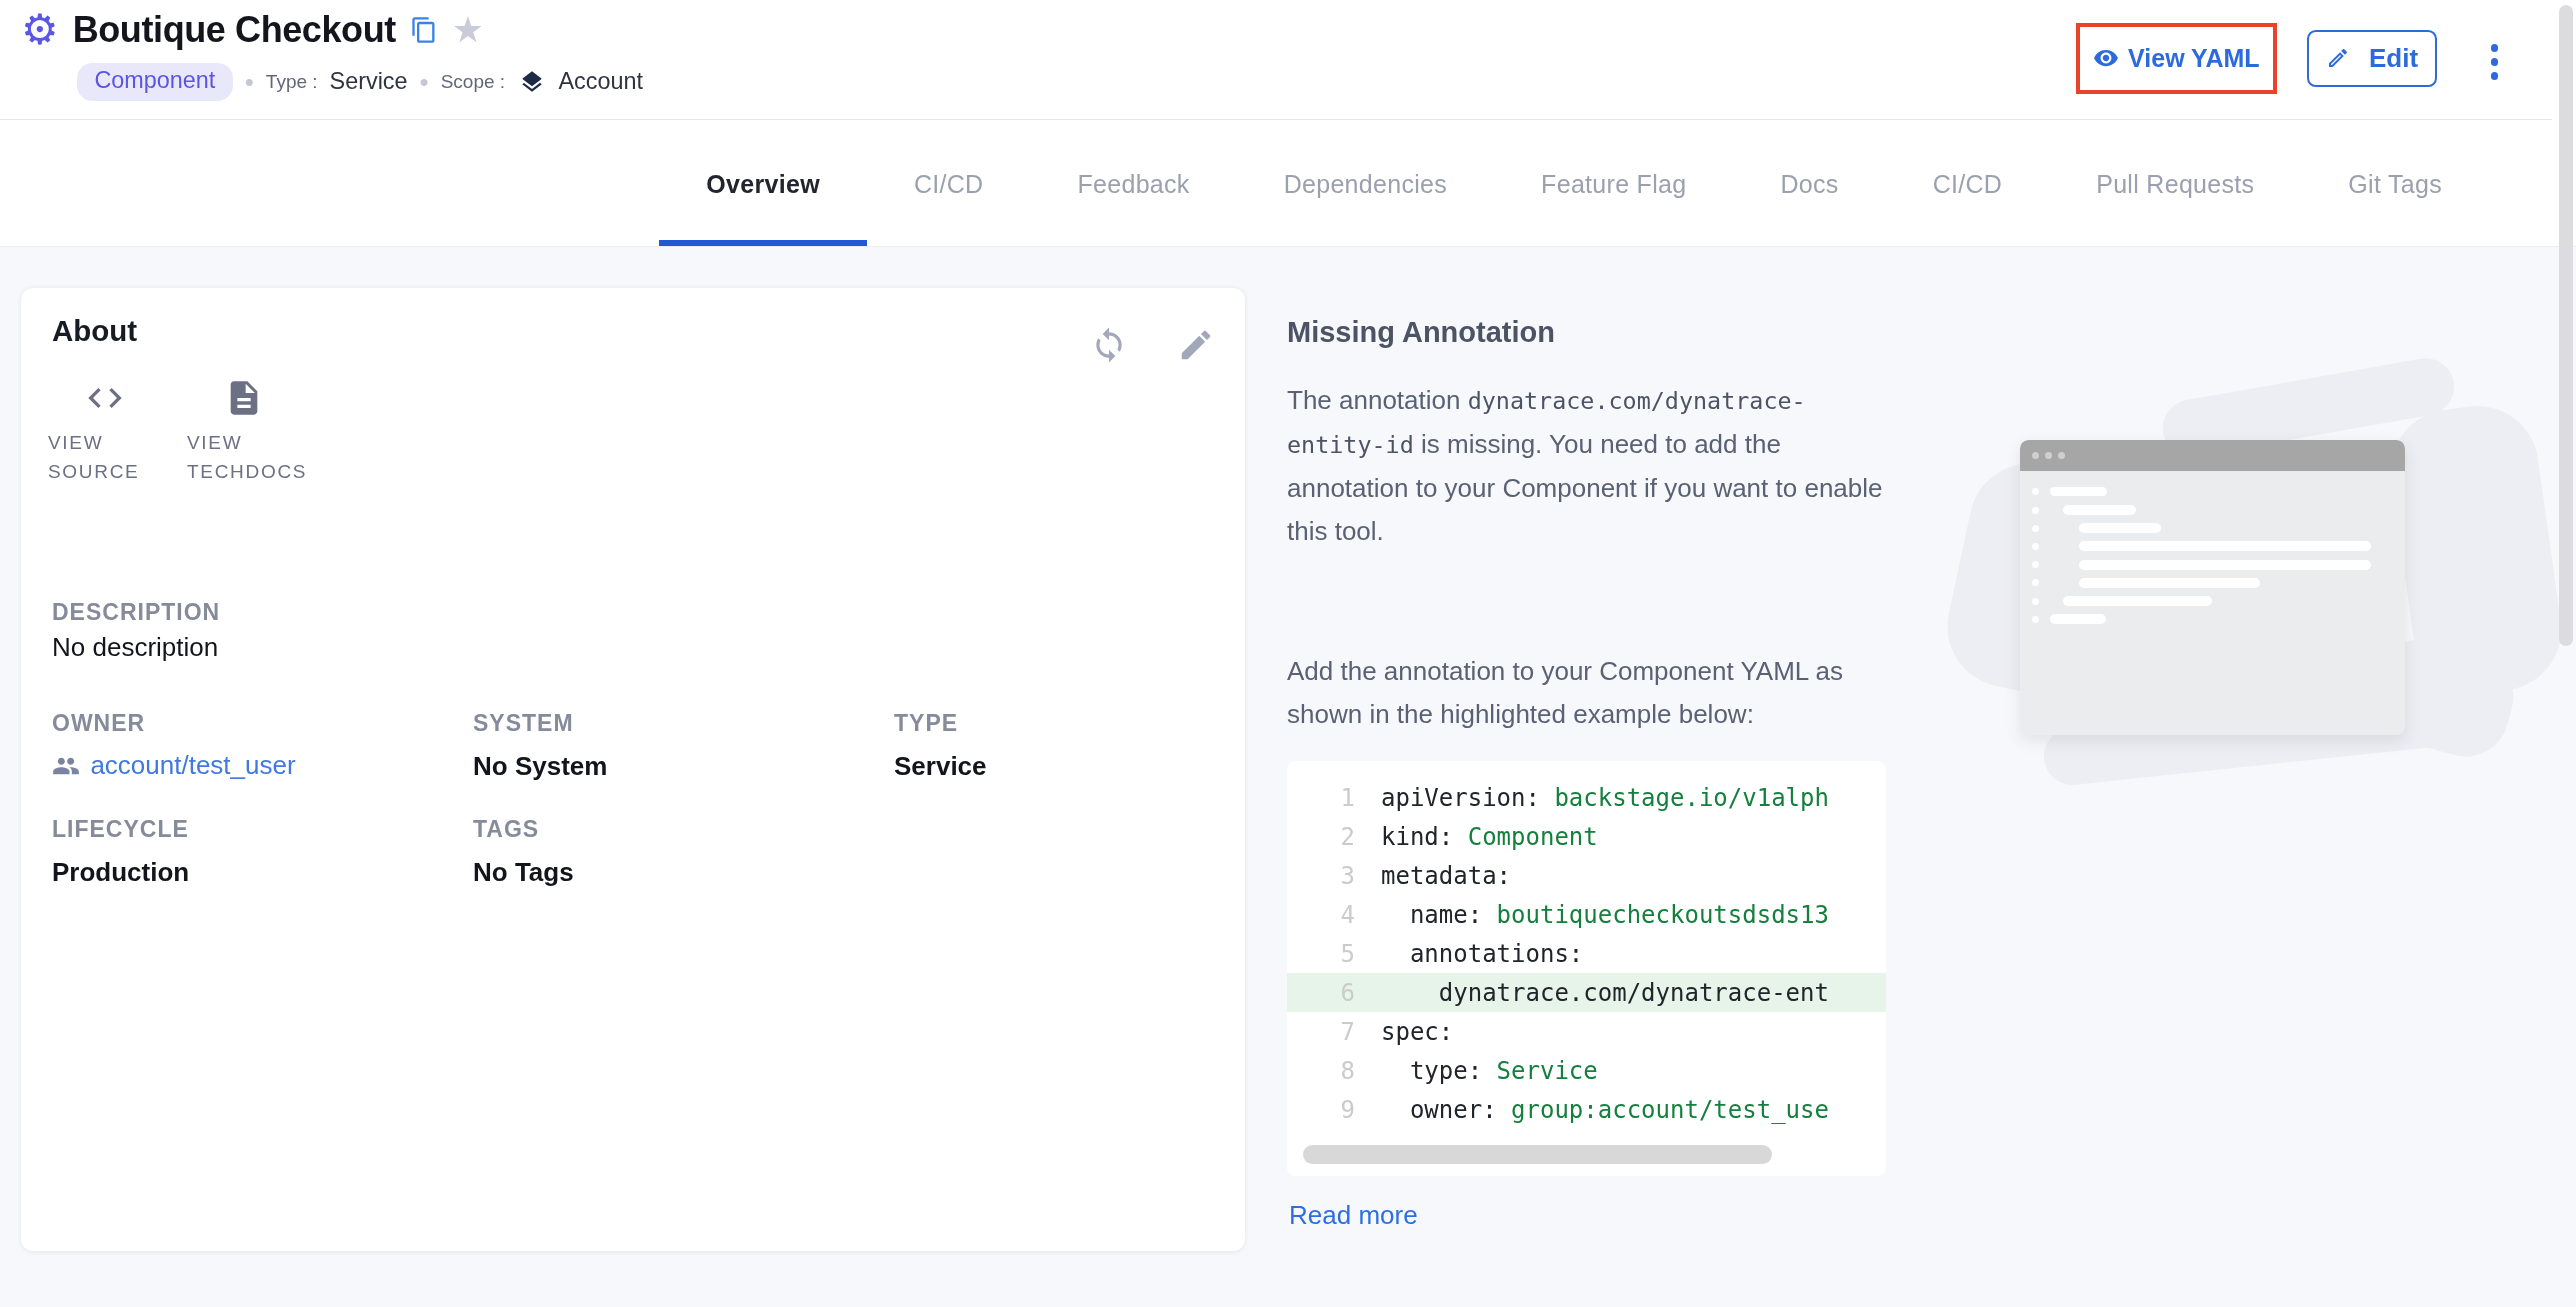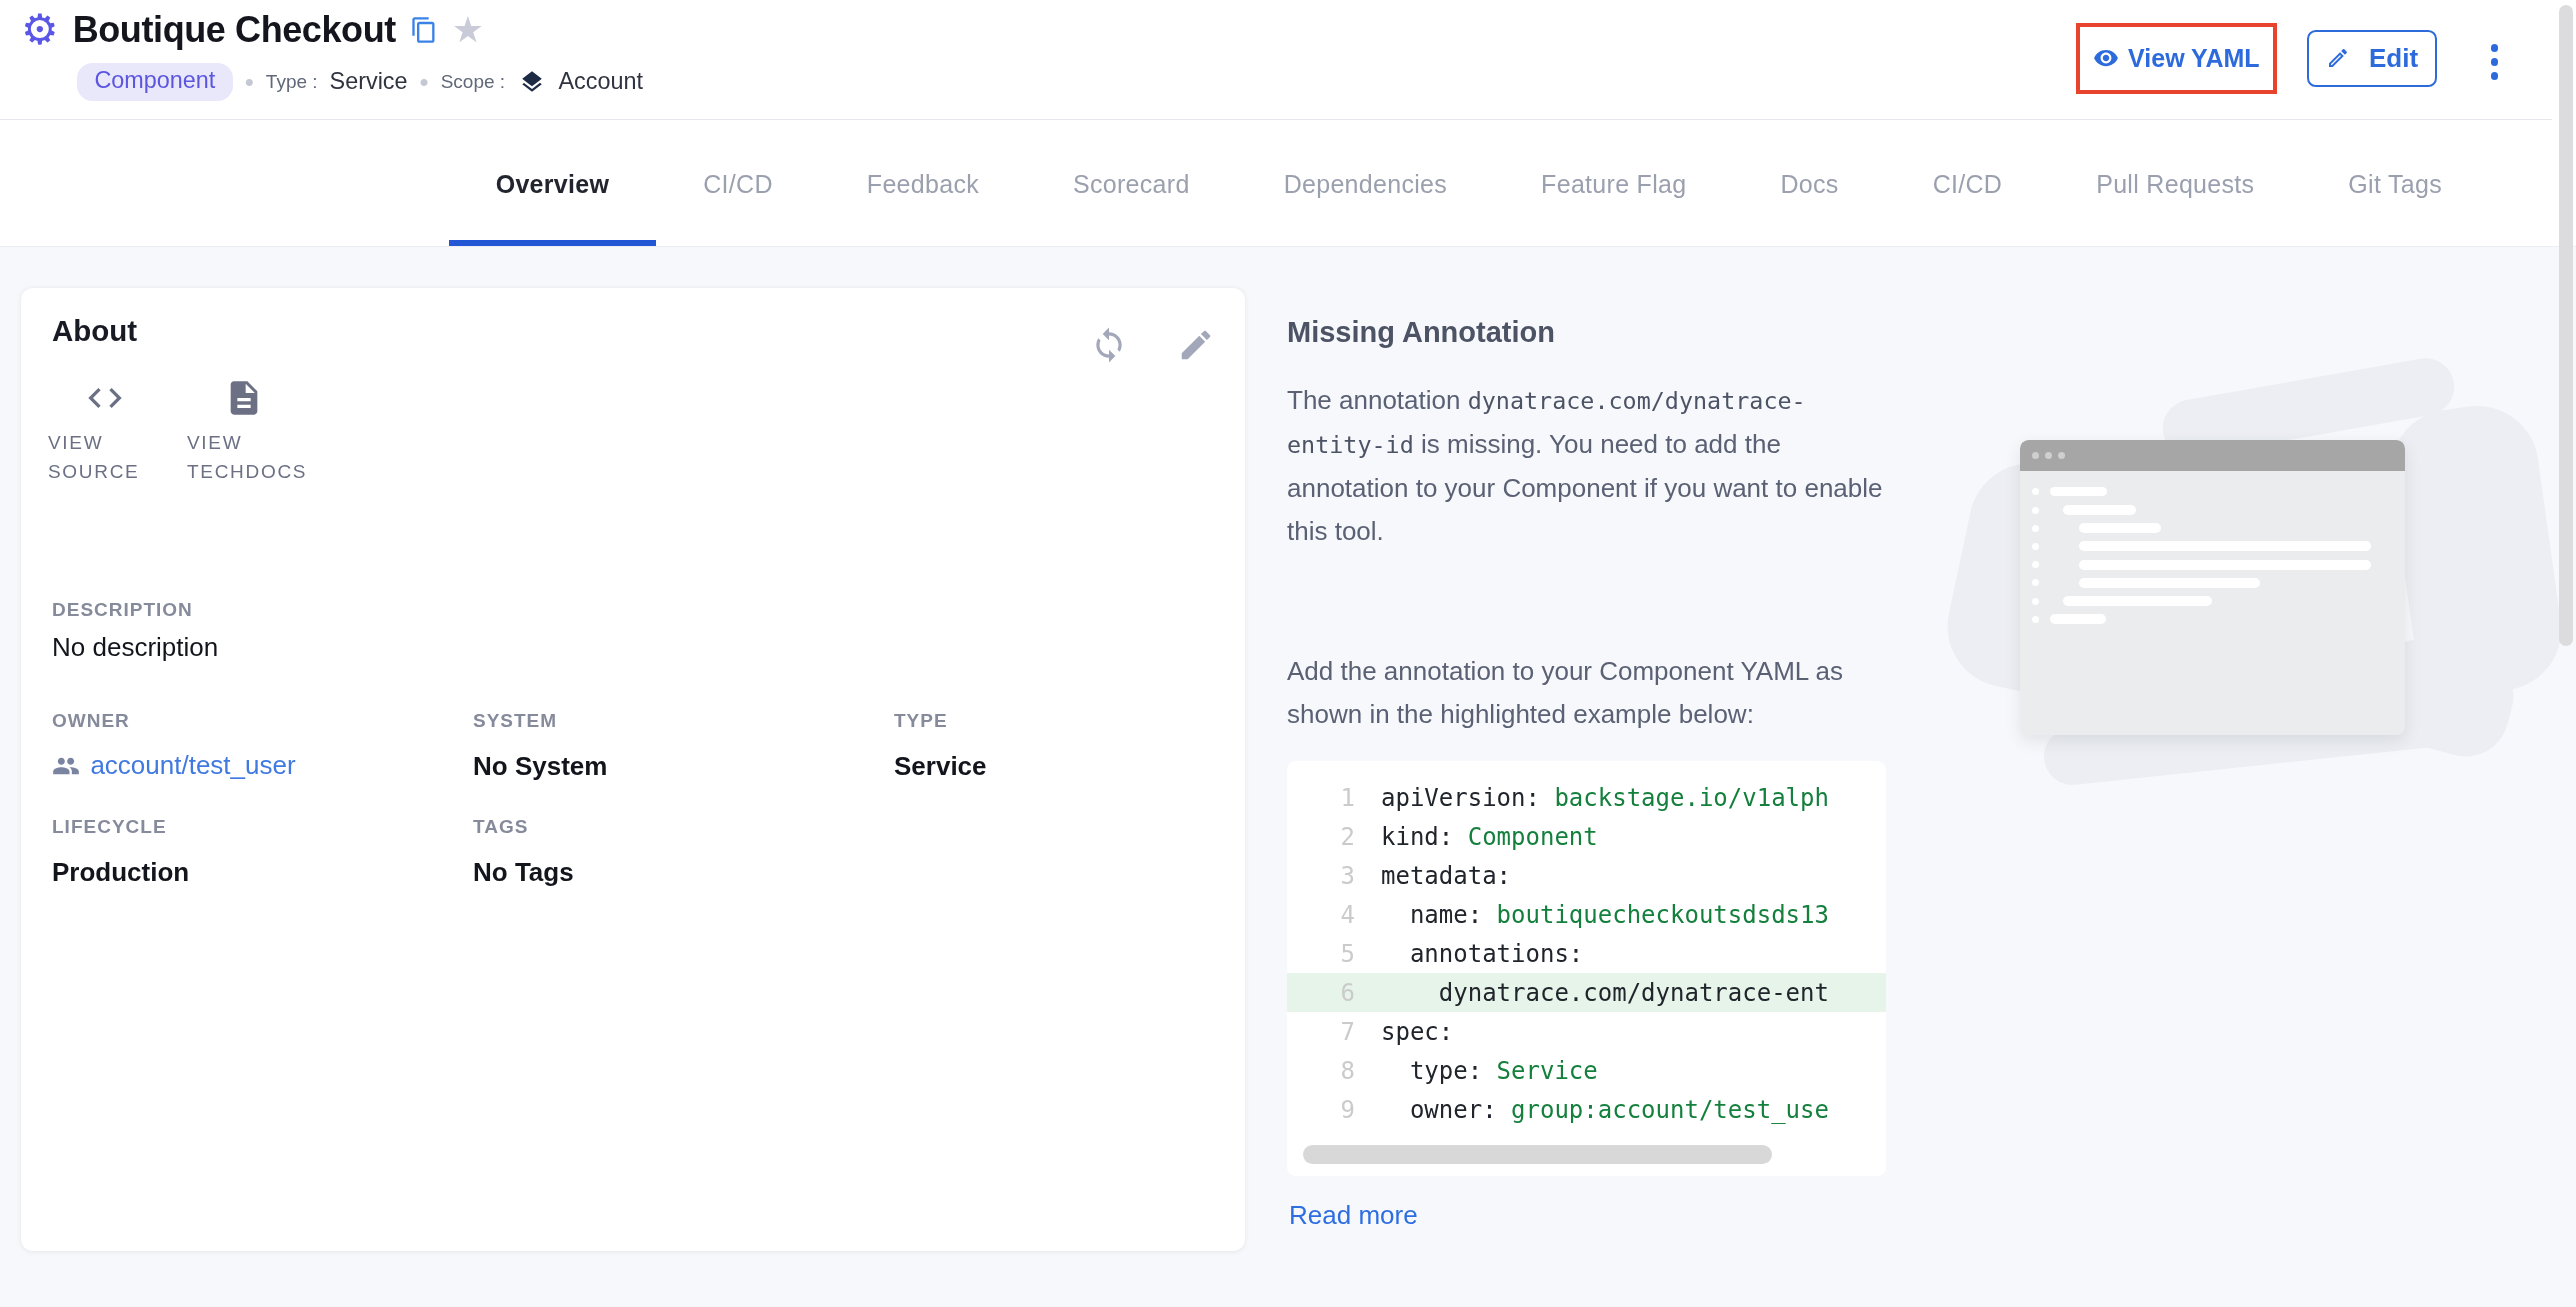--- a/index.html
+++ b/index.html
@@ -50,21 +50,21 @@
                 box-shadow:0 0.9px 5.2px rgba(25,30,50,0.08); }
   .about-title { position:absolute; left:31px; top:26px; font-size:29.5px; font-weight:700; color:#181B24; }
   .icon-btn { position:absolute; width:42px; height:42px; color:#A2A7B9; cursor:pointer; }
   .icon-btn svg { width:38px; height:38px; }
   .refresh-btn { left:1069px; top:38px; }
   .pencil-btn { left:1156px; top:38px; }
   .about-links { position:absolute; left:14px; top:90px; display:flex; }
   .about-link { width:139px; display:flex; flex-direction:column; align-items:center; gap:10.4px; color:#6B7084; cursor:pointer; }
   .about-link svg { width:40px; height:40px; }
   .about-link span { font-size:19px; font-weight:400; letter-spacing:1.7px; text-align:left; line-height:29px; width:113px; }
-  .field-label { position:absolute; font-size:19px; font-weight:700; letter-spacing:1px; color:#868B9C;text-align:right; }
+  .field-label { position:absolute; font-size:23px; font-weight:700; letter-spacing:1px; color:#868B9C;text-align:right; }
   .field-value { position:absolute; font-size:26px; color:#13151C; }
   .fv-strong { font-weight:700; }
   .owner-link { display:flex; align-items:center; gap:10.4px; color:#4079E0; cursor:pointer; }
   .owner-link svg { width:28px; height:28px; color:#7A84A0; }
 
   
   .panel-title { position:absolute; left:1287px; top:69px; font-size:29px; font-weight:700; color:#4C5365; }
   .panel-p { position:absolute; left:1287px; width:599px; font-size:26px; line-height:43px; color:#5A6174; }
   .p1 { top:132px; }
   .p2 { top:403px; }
@@ -147,21 +147,20 @@
           <i></i>
           <i></i>
         </div>
     </div>
   </header>
 
   <nav class="tabs">
     <div class="tab active">Overview</div>
     <div class="tab">CI/CD</div>
     <div class="tab">Feedback</div>
-    <div class="tab">Scorecard</div>
     <div class="tab">Dependencies</div>
     <div class="tab">Feature Flag</div>
     <div class="tab">Docs</div>
     <div class="tab">CI/CD</div>
     <div class="tab">Pull Requests</div>
     <div class="tab">Git Tags</div>
   </nav>
 
   <main class="content">
 

